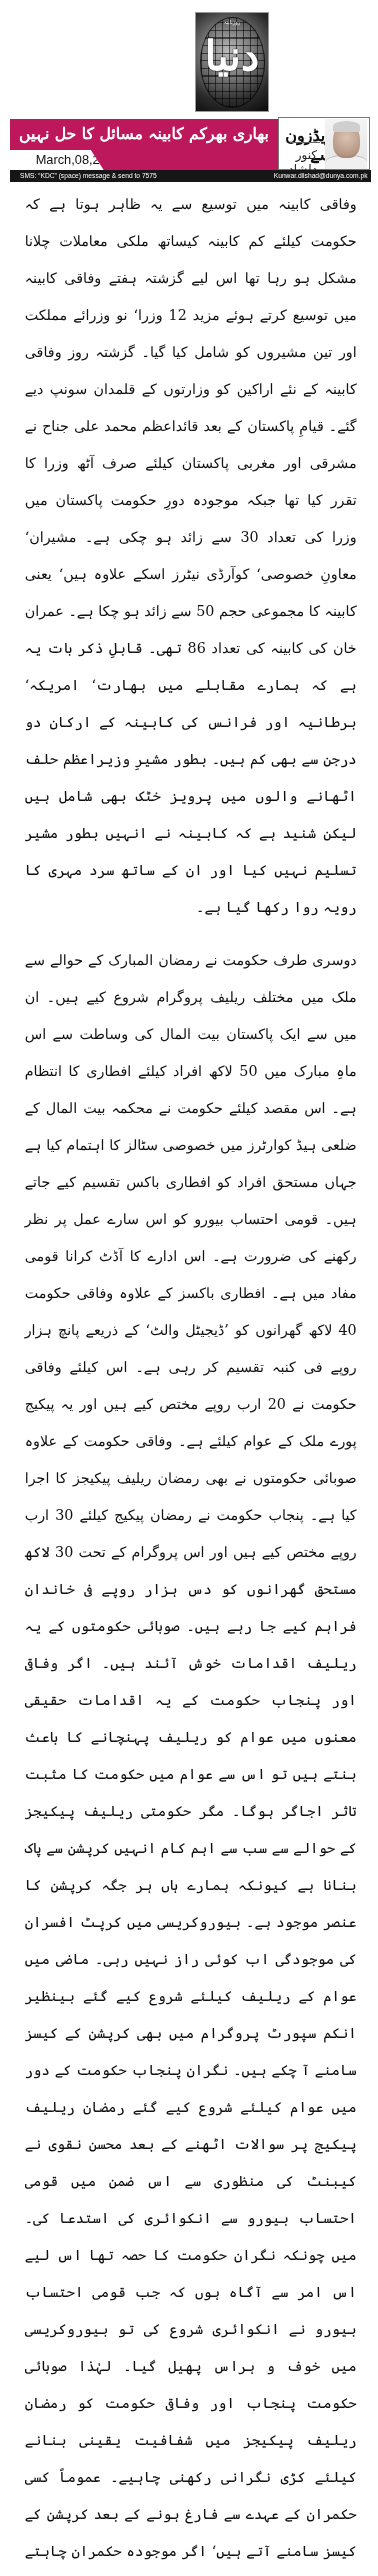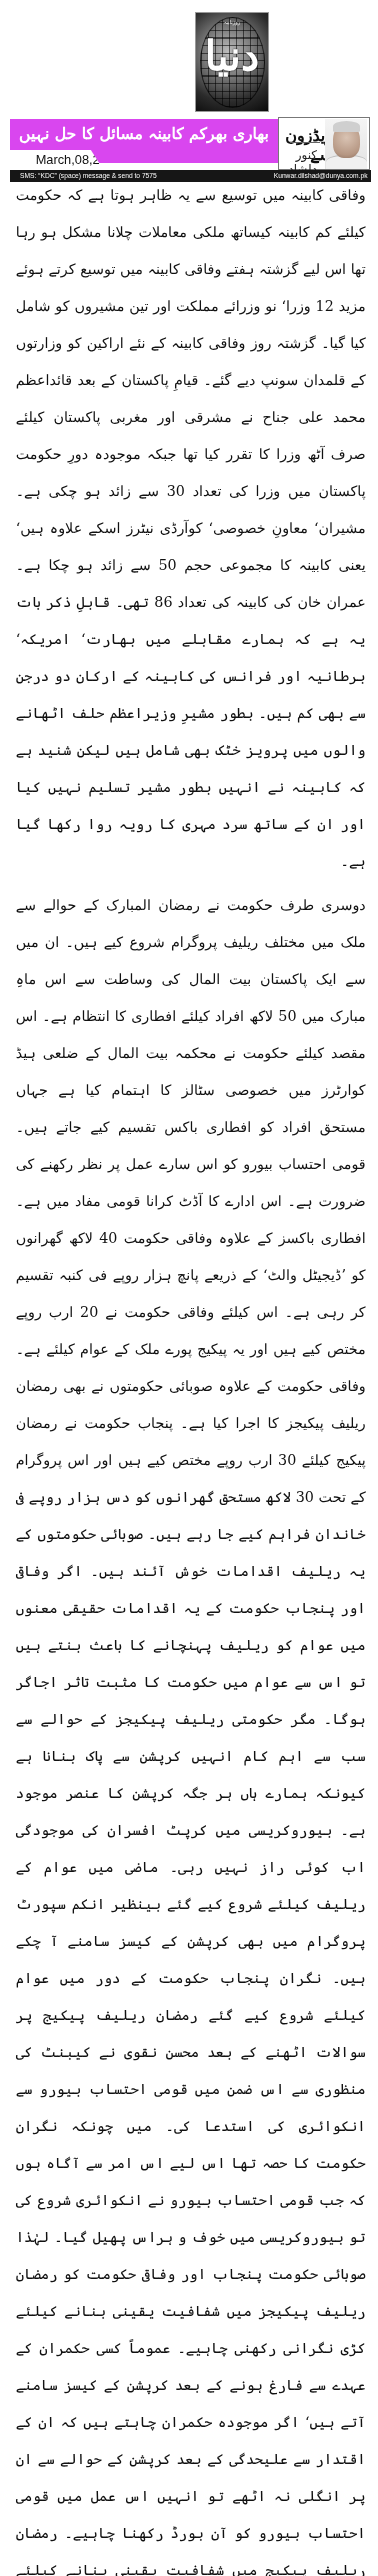--- a/index.html
+++ b/index.html
@@ -28,22 +28,22 @@
       color: #ffffff; direction: rtl; line-height: 1; text-shadow: 0 0 1.7px #000;
     }
     .logo .logo-sub {
       position: absolute; left: 0; right: 0; top: 5.8px; text-align: center;
       font-size: 5.2px; color: #eee; direction: rtl;
     }
 
     
     .header { position: relative; width: 378px; height: 65px; }
     .title-band {
-      position: absolute; left: 10px; top: 4.7px; width: 268px; height: 44px;
-      background: #d946ef;
+      position: absolute; left: 10px; top: 4.7px; width: 268px; height: 51px;
+      background: #be185d;
     }
     .title-band .headline {
       position: absolute; left: 0; right: 0; top: 5.8px; text-align: center;
       direction: rtl; color: #ffffff; font-size: 15.7px; font-weight: bold;
       font-family: "DejaVu Serif", serif;
     }
     .date-tab {
       position: absolute; left: 10px; top: 36px; width: 94px; height: 20.4px;
       background: #ffffff;
       clip-path: polygon(0 0, 86% 0, 100% 100%, 0 100%);
@@ -89,21 +89,21 @@
     .contact-bar .sms { position: absolute; left: 10px; top: 1.7px; }
     .contact-bar .email { position: absolute; right: 3.5px; top: 1.7px; }
 
     
     .article {
       position: absolute; left: 8.7px; top: 170px; width: 364px;
       direction: rtl; text-align: justify; text-align-last: right;
       font-family: "DejaVu Serif", serif; font-size: 14.3px; line-height: 37px;
       color: #111;
     }
-    .article p { margin: 7px; text-indent: 0; }
+    .article p { margin: 16px; text-indent: 0; }
     .article p + p { margin-top: 0; }
   </style>
 </head>
 <body>
 
 <div class="page">
 
   <div class="logo-wrap">
     <div class="logo">
       <div class="globe-lines"></div>

